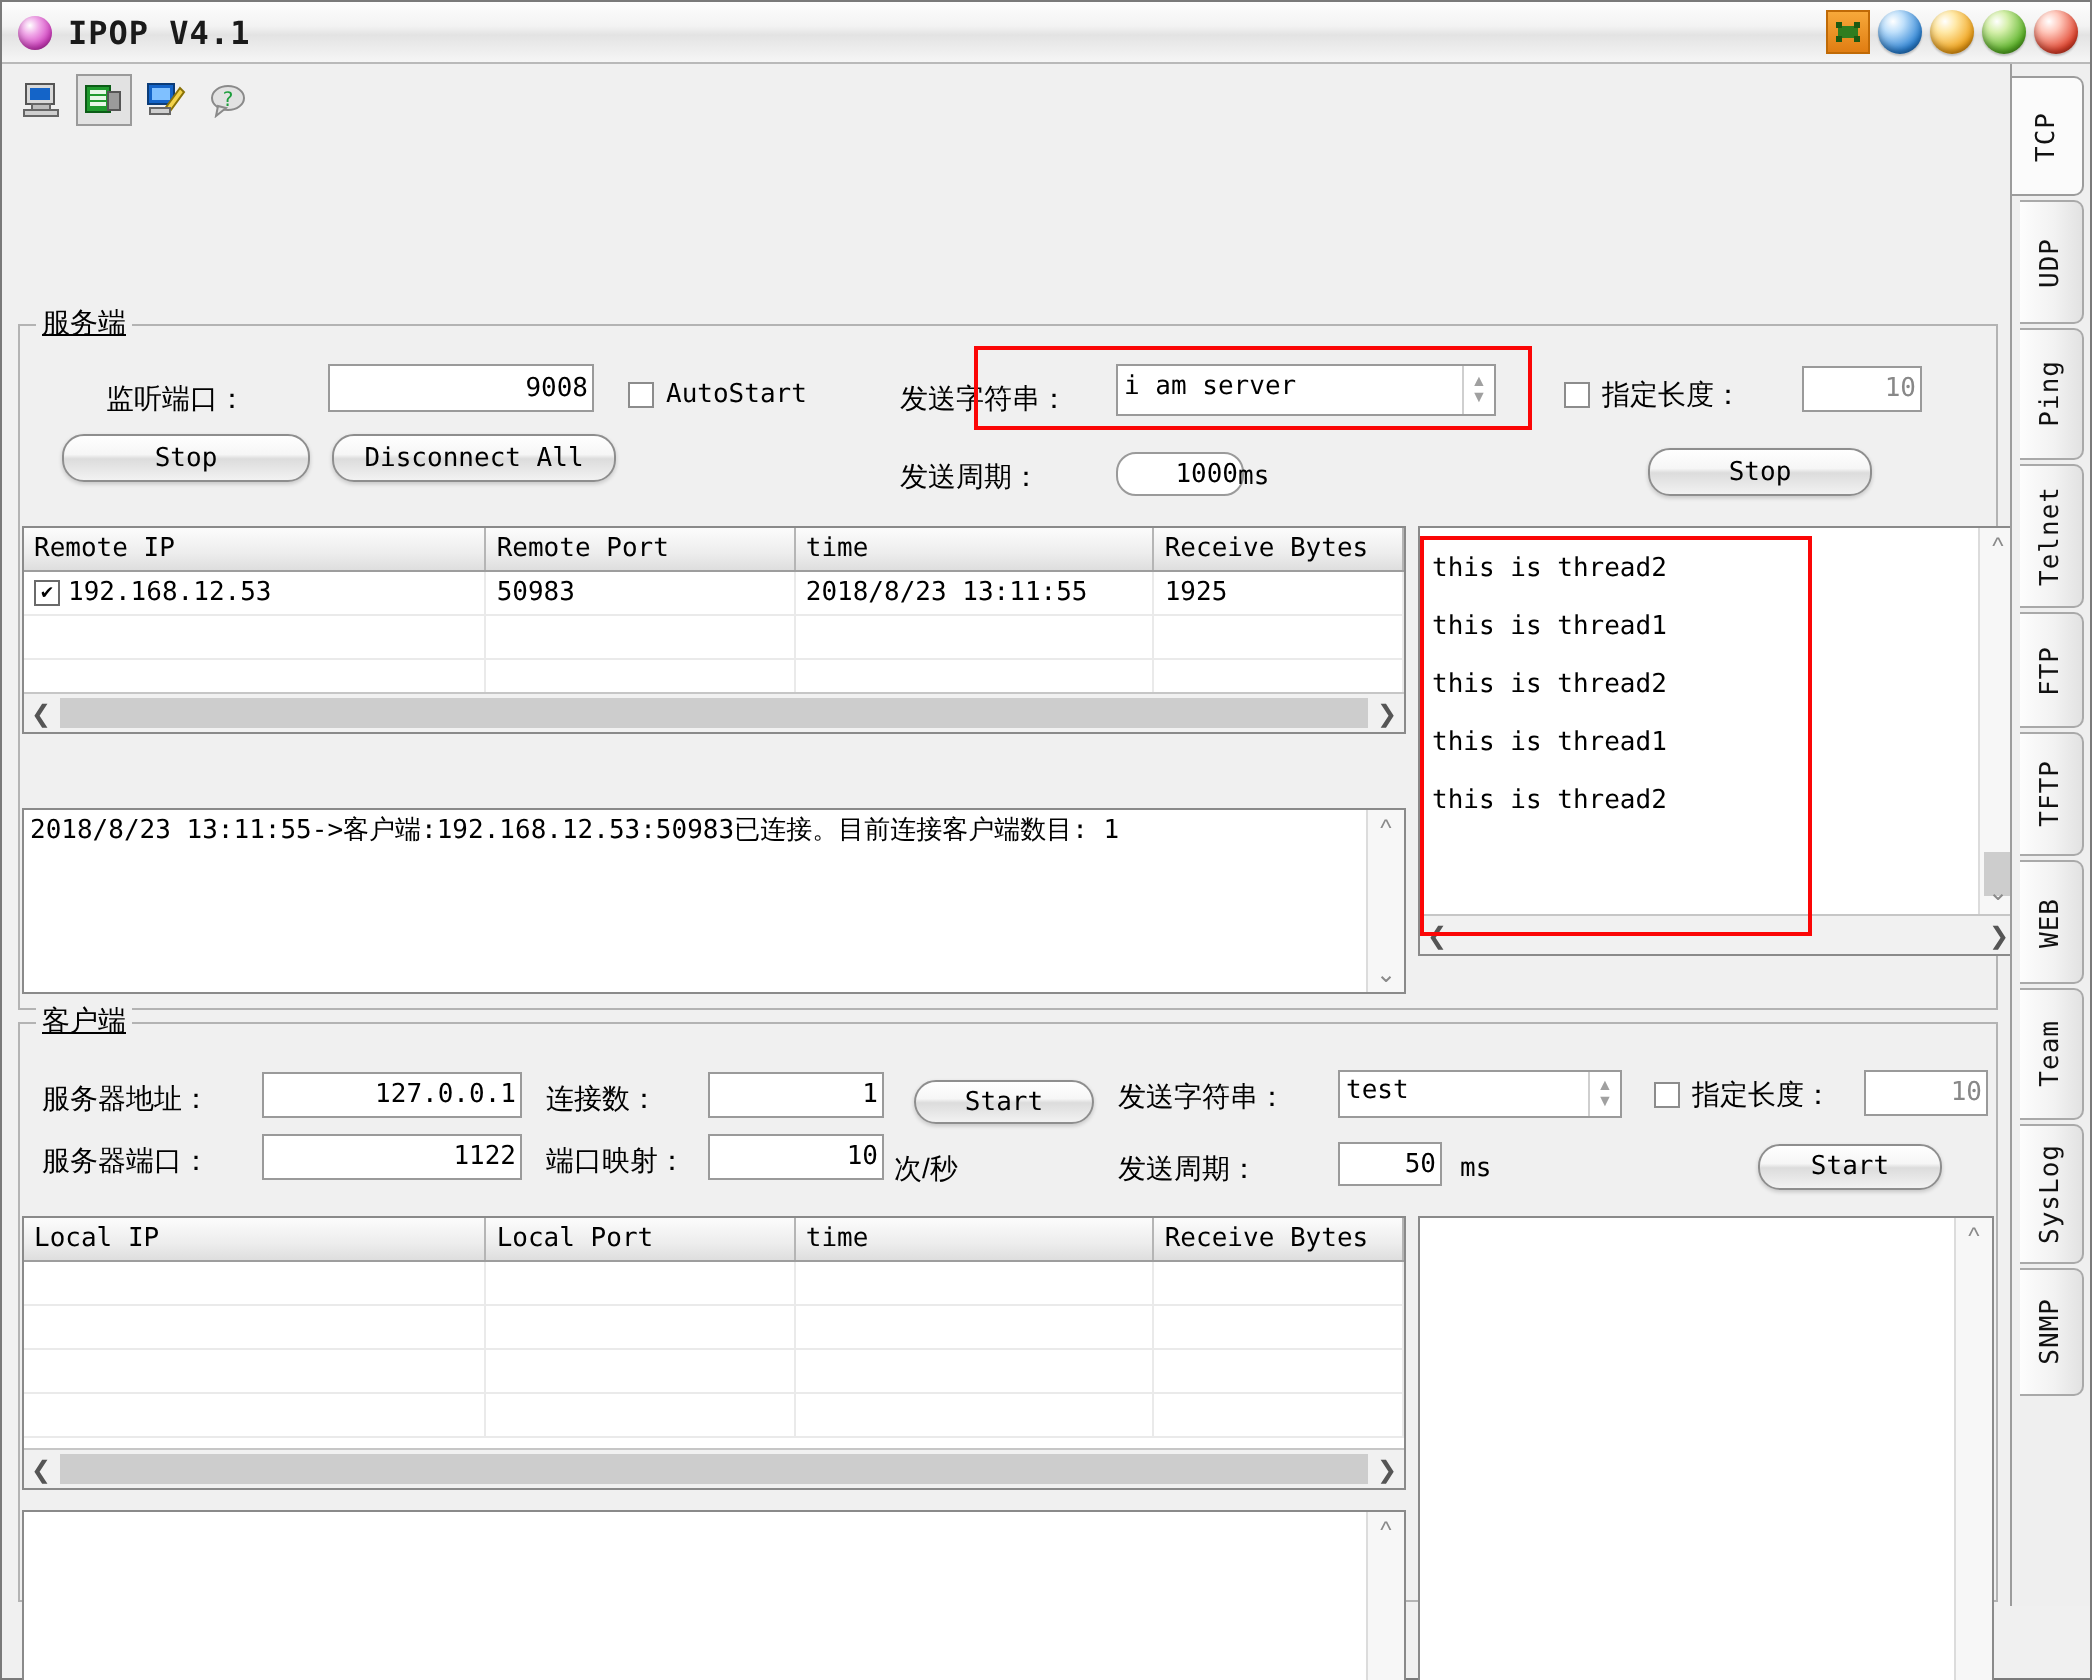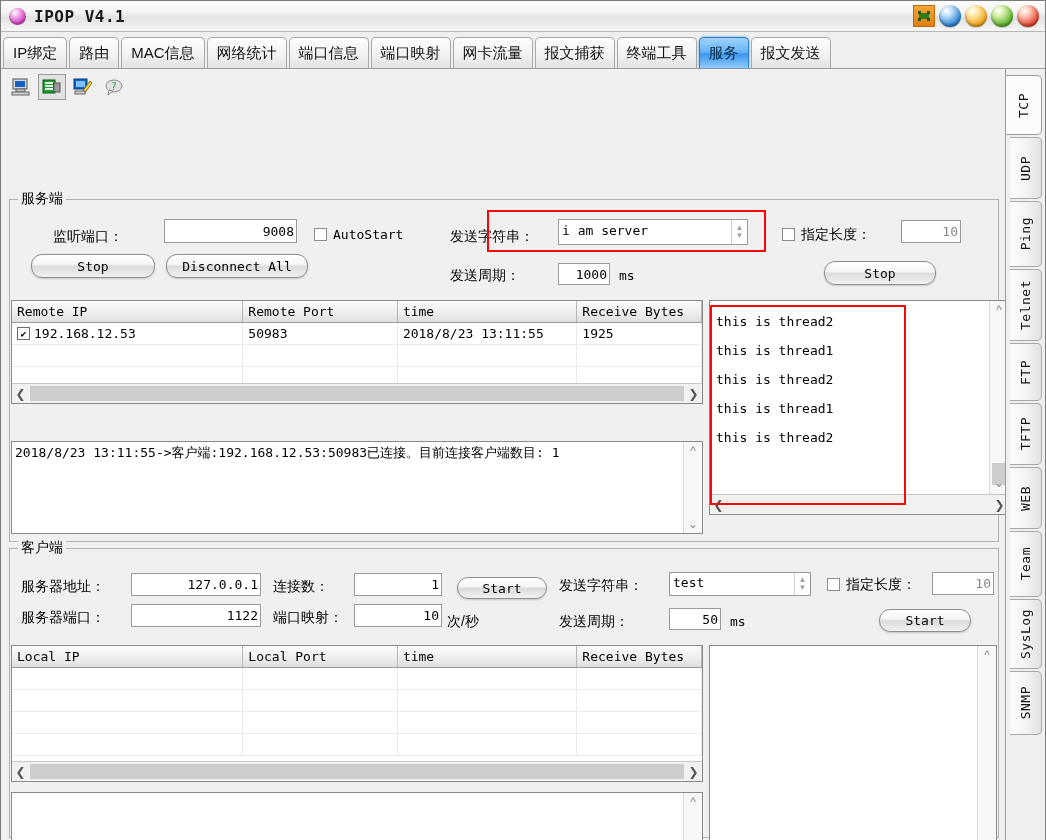--- a/index.html
+++ b/index.html
@@ -49,21 +49,21 @@
   .content{position:absolute;left:0;top:0;width:1006px;height:771px;}
 
   .toolbar{position:absolute;left:6px;top:4px;height:28px;display:flex;align-items:center;gap:3px;}
   .tbtn{width:26px;height:24px;display:flex;align-items:center;justify-content:center;
       border:1px solid transparent;}
   .tbtn.pressed{border:1px solid #9a9a9a;background:#e2e2e2;}
   .tbtn svg{display:block;}
 
   
   .grp{position:absolute;border:1px solid #b3b3b3;background:transparent;}
-  .grp > .legend{position:absolute;top:-10px;left:8px;background:#f0f0f0;padding:0 3px;font-size:14px;}
+  .grp > .legend{position:absolute;top:-10px;left:8px;background:#f0f0f0;padding:0 3px;font-size:14px;text-decoration:underline;}
 
   .lbl{position:absolute;font-size:14px;white-space:nowrap;}
   .lblm{position:absolute;font-family:"DejaVu Sans Mono","Liberation Mono",monospace;font-size:13px;white-space:nowrap;}
 
   .txt{position:absolute;box-sizing:border-box;border:1px solid #9a9a9a;background:#fff;
       font-family:"DejaVu Sans Mono","Liberation Mono",monospace;font-size:13px;
       padding:1px 2px;line-height:18px;color:#000;outline:none;text-align:right;}
   .txt.gray{color:#888;}
   .spinwrap{position:absolute;box-sizing:border-box;border:1px solid #9a9a9a;background:#fff;display:flex;}
   .spinwrap .sv{flex:1;font-family:"DejaVu Sans Mono","Liberation Mono",monospace;font-size:13px;
@@ -146,33 +146,20 @@
           <rect x="10" y="9" width="3" height="3" fill="#1d5a12"></rect>
         </svg>
       </div>
       <div class="sysbtn sys-blue"></div>
       <div class="sysbtn sys-orange"></div>
       <div class="sysbtn sys-green"></div>
       <div class="sysbtn sys-red"></div>
     </div>
   </div>
 
-  <div class="tabstrip">
-    <div class="tab">IP绑定</div>
-    <div class="tab">路由</div>
-    <div class="tab">MAC信息</div>
-    <div class="tab">网络统计</div>
-    <div class="tab">端口信息</div>
-    <div class="tab">端口映射</div>
-    <div class="tab">网卡流量</div>
-    <div class="tab">报文捕获</div>
-    <div class="tab">终端工具</div>
-    <div class="tab sel">服务</div>
-    <div class="tab">报文发送</div>
-  </div>
 
   <div class="body-area">
    <div class="content">
 
     <div class="toolbar">
       <div class="tbtn">
         <svg width="20" height="18" viewBox="0 0 20 18">
           <rect x="2" y="1" width="14" height="10" fill="#d9d9d9" stroke="#555"></rect>
           <rect x="4" y="3" width="10" height="6" fill="#1464c8"></rect>
           <rect x="5" y="11" width="9" height="3" fill="#bdbdbd" stroke="#666"></rect>
@@ -221,21 +208,21 @@
     <div class="lbl" style="left:449px;top:159px;">发送字符串：</div>
     <div class="spinwrap" style="left:557px;top:150px;width:190px;height:26px;">
       <div class="sv">i am server</div>
       <div class="spinner">
             <div>▲</div>
             <div>▼</div>
           </div>
     </div>
 
     <div class="lbl" style="left:449px;top:198px;">发送周期：</div>
-    <input class="txt" style="left: 557px; top: 194px; width: 52px; height: 22px;" value="1000">
+    <input class="txt" style="left: 557px; top: 194px; width: 64px; height: 22px; border-radius: 10px;" value="1000">
     <div class="lblm" style="left:618px;top:199px;">ms</div>
 
     <div class="cbx" style="left:781px;top:159px;"></div>
     <div class="lbl" style="left:800px;top:157px;">指定长度：</div>
     <input class="txt gray" style="left: 900px; top: 151px; width: 60px; height: 23px;" value="10">
     <div class="btn" style="left:823px;top:192px;width:112px;height:24px;">Stop</div>
 
     <div class="redbox" style="left:486px;top:141px;width:279px;height:42px;"></div>
 
     <div class="tbl" style="left:10px;top:231px;width:692px;height:104px;">

